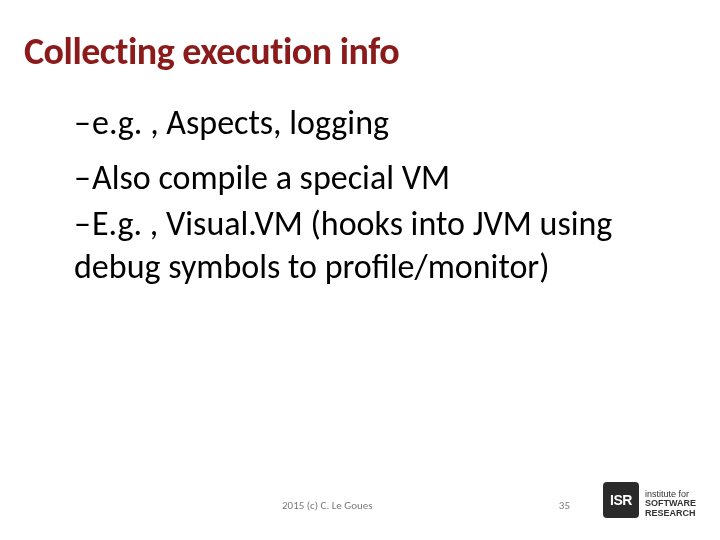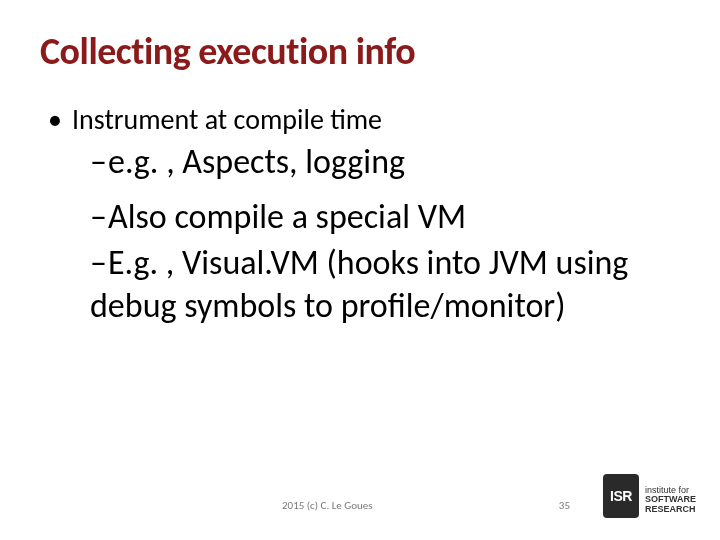--- a/index.html
+++ b/index.html
@@ -1,43 +1,42 @@
 <!DOCTYPE html>
 <html><head>
 <meta charset="utf-8">
 <style>
   * { margin: 0; padding: 0; box-sizing: border-box; }
   html, body { width: 720px; height: 540px; background: #fff; font-family: Calibri, "Segoe UI", Arial, sans-serif; }
-  .slide { width: 720px; height: 540px; position: relative; padding: 28px 40px 0 40px; border-radius: 27px; }
+  .slide { width: 720px; height: 540px; position: relative; padding: 28px 40px 0 24px; border-radius: 27px; }
   .title { color: #8b1a1a; font-size: 38px; font-weight: 700; margin-bottom: 28px; letter-spacing: -0.5px; }
   .content { color: #000; }
   .b1 { font-size: 28px; margin-left: 8px; margin-bottom: 4px; line-height: 1.25; }
   .b1::before { content: "•"; display: inline-block; width: 24px; }
   .b2 { font-size: 34px; margin-left: 50px; margin-bottom: 4px; line-height: 1.25; }
   .b2::before { content: "–"; display: inline-block; width: 18px; font-weight: 400; }
   .spacer-sm { height: 2px; }
   .spacer-md { height: 6px; }
   .footer { position: absolute; bottom: 22px; left: 0; width: 100%; height: 40px; }
   .copyright { position: absolute; left: 282px; bottom: 6px; font-size: 11px; color: #7a7a7a; }
   .pagenum { position: absolute; right: 150px; bottom: 6px; font-size: 11px; color: #7a7a7a; }
   .logo { position: absolute; right: 24px; bottom: 0; display: flex; align-items: center; gap: 6px; }
-  .logo-mark { width: 36px; height: 44px; background: #2a2a2a; border-radius: 4px; display: flex; align-items: center; justify-content: center; color: #fff; font-size: 14px; font-weight: 700; font-family: Arial, sans-serif; letter-spacing: -0.5px; }
+  .logo-mark { width: 36px; height: 36px; background: #2a2a2a; border-radius: 4px; display: flex; align-items: center; justify-content: center; color: #fff; font-size: 14px; font-weight: 700; font-family: Arial, sans-serif; letter-spacing: -0.5px; }
   .logo-text { font-size: 9px; line-height: 1.05; color: #333; font-family: Arial, sans-serif; margin-top: 8px; }
   .logo-text .line1 { font-weight: 400; }
   .logo-text .line2 { font-weight: 700; text-transform: uppercase; }
   .logo-text .line3 { font-weight: 700; text-transform: uppercase; }
 </style>
 </head>
 <body>
 
 <div class="slide">
   <h1 class="title">Collecting execution info</h1>
 
   <div class="content">
-    <div class="b1"><span>Instrument at compile time</span></div>
     <div class="b2"><span>e.g. , Aspects, logging</span></div>
     <div class="spacer-md"></div>
     <div class="spacer-sm"></div>
     <div class="b2"><span>Also compile a special VM</span></div>
     <div class="b2"><span>E.g. , Visual.VM (hooks into JVM using debug symbols to profile/monitor)</span></div>
   </div>
 
   <div class="footer">
     <div class="copyright">2015 (c) C. Le Goues</div>
     <div class="pagenum">35</div>

